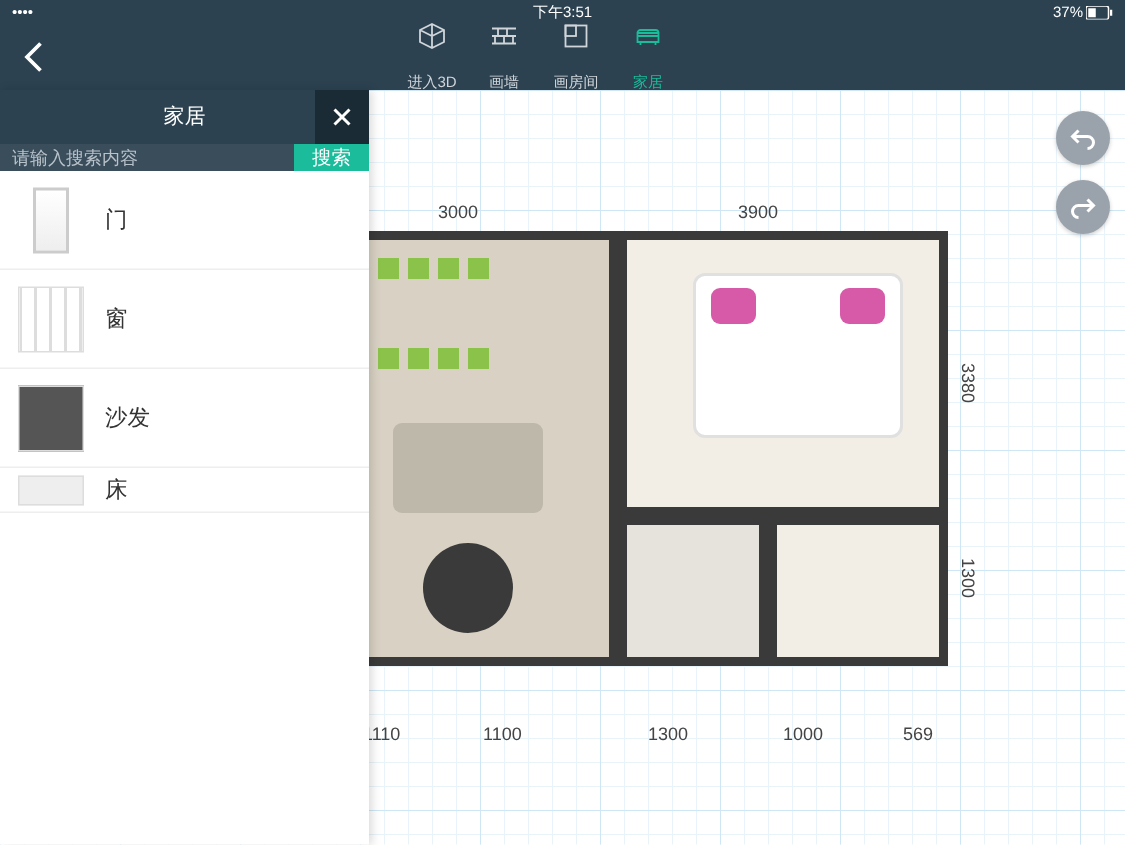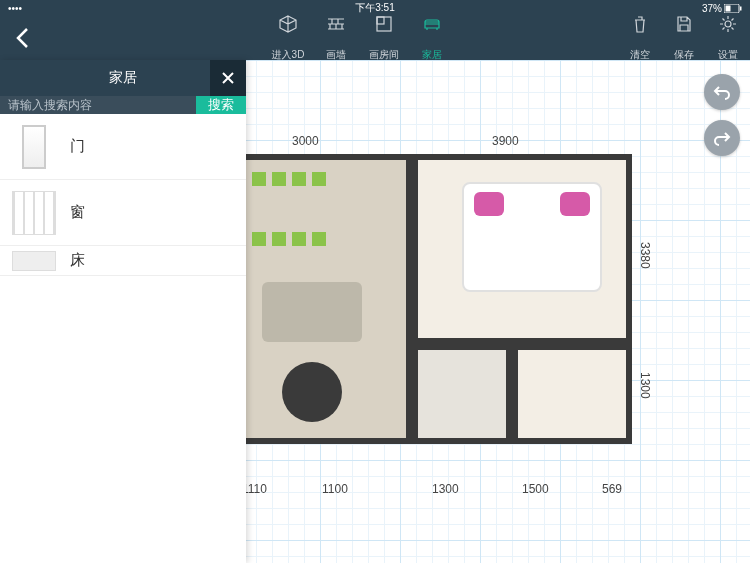--- a/index.html
+++ b/index.html
@@ -100,41 +100,20 @@
         </svg>
       <span>画房间</span>
     </div>
     <div class="tool-item active">
       <svg>
           <path d="M3 8 h14 v6 h-14 Z M3 10 h14 M5 14 v2 M15 14 v2 M3 8 a2 2 0 0 1 2 -2 h10 a2 2 0 0 1 2 2" stroke="currentColor" fill="none" stroke-width="1.2"></path>
         </svg>
       <span>家居</span>
     </div>
   </div>
-  <div class="tool-right">
-    <div class="tool-item">
-      <svg>
-          <path d="M5 6 h10 M8 3 h4 v3 M6 6 l1 12 h6 l1 -12" stroke="currentColor" fill="none" stroke-width="1.2"></path>
-        </svg>
-      <span>清空</span>
-    </div>
-    <div class="tool-item">
-      <svg>
-          <path d="M4 3 h9 l3 3 v11 h-12 Z M7 3 v4 h6 v-4 M6 11 h8 v6 h-8 Z" stroke="currentColor" fill="none" stroke-width="1.2"></path>
-        </svg>
-      <span>保存</span>
-    </div>
-    <div class="tool-item">
-      <svg>
-          <circle cx="10" cy="10" r="3" stroke="currentColor" fill="none" stroke-width="1.2"></circle>
-          <path d="M10 2 v3 M10 15 v3 M2 10 h3 M15 10 h3 M4.5 4.5 l2 2 M13.5 13.5 l2 2 M15.5 4.5 l-2 2 M6.5 13.5 l-2 2" stroke="currentColor" stroke-width="1.2"></path>
-        </svg>
-      <span>设置</span>
-    </div>
-  </div>
 </div>
 
 <div class="canvas">
   <div class="plan">
     <div class="room living"></div>
     <div class="room bedroom"></div>
     <div class="room bath"></div>
     <div class="room kitchen"></div>
     <div class="furn bed">
       <div class="pillow" style="left:10px"></div>
@@ -151,21 +130,21 @@
     <div class="chair" style="left:60px;top:100px"></div>
     <div class="chair" style="left:80px;top:100px"></div>
 
     <div class="dim" style="left:60px;top:2px">3000</div>
     <div class="dim" style="left:260px;top:2px">3900</div>
     <div class="dim" style="left:406px;top:110px;writing-mode:vertical-rl">3380</div>
     <div class="dim" style="left:406px;top:240px;writing-mode:vertical-rl">1300</div>
     <div class="dim" style="left:10px;top:350px">1110</div>
     <div class="dim" style="left:90px;top:350px">1100</div>
     <div class="dim" style="left:200px;top:350px">1300</div>
-    <div class="dim" style="left:290px;top:350px">1500</div>
+    <div class="dim" style="left:290px;top:350px">1000</div>
     <div class="dim" style="left:370px;top:350px">569</div>
   </div>
 </div>
 
 <div class="undo-redo">
   <div class="circ-btn">
     <svg width="18" height="18">
         <path d="M6 4 L2 8 L6 12 M2 8 h10 a4 4 0 0 1 0 8" stroke="#fff" fill="none" stroke-width="2"></path>
       </svg>
   </div>
@@ -192,18 +171,22 @@
   </div>
   <div class="cat-list">
     <div class="cat-item">
       <div class="cat-thumb" style="background:linear-gradient(#fff,#eee);border:2px solid #ccc;width:24px;height:44px;margin:0 10px"></div>
       <span class="cat-label">门</span>
     </div>
     <div class="cat-item">
       <div class="cat-thumb" style="background:repeating-linear-gradient(90deg,#ddd 0 2px,#fff 2px 10px)"></div>
       <span class="cat-label">窗</span>
     </div>
+    <div class="cat-item">
+      <div class="cat-thumb" style="background:#555"></div>
+      <span class="cat-label">沙发</span>
+    </div>
     <div class="cat-item" style="height:30px">
       <div class="cat-thumb" style="height:20px"></div>
       <span class="cat-label">床</span>
     </div>
   </div>
 </div>
 
 </body></html>

